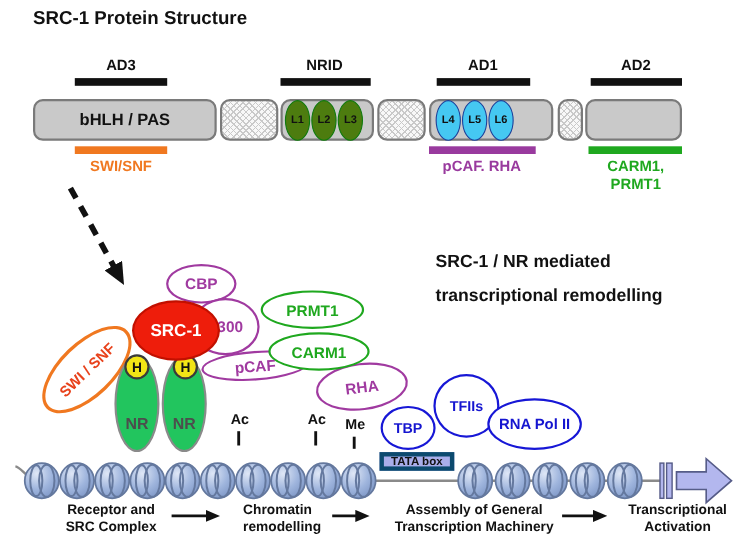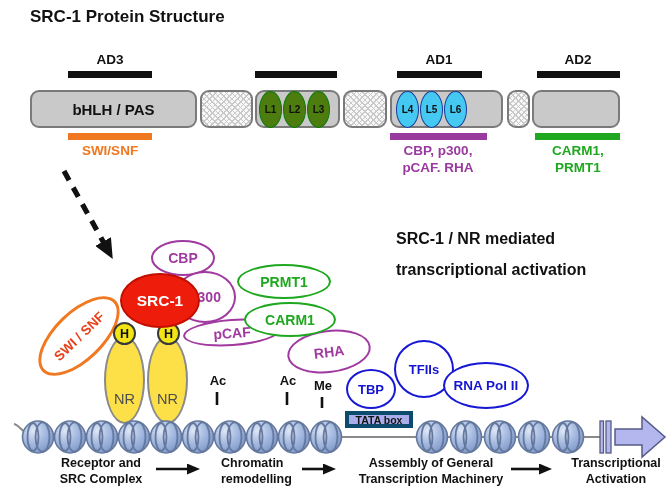--- a/index.html
+++ b/index.html
@@ -30,41 +30,42 @@
   .ubar{top:133px; height:7px;}
   .anno{font-size:13.5px; font-weight:bold; line-height:17px;}
 
   .ellipse{border-radius:50%; background:#fff; font-weight:bold; z-index:2;}
   .purpleE{border:2.5px solid #a03aa0; color:#a03aa0; font-size:14px;}
   .greenE{border:2.5px solid #1fa81f; color:#1fa81f; font-size:14px;}
   .blueE{border:2.5px solid #1717d6; color:#1515d0; font-size:13px; z-index:5;}
 
   .heading-line{font-size:16px; font-weight:bold; color:#111; white-space:nowrap;}
 
-  .nr{background:#fde047; border:2px solid #8a8a8a; border-radius:50%; color:#4d4d4d;
-      font-size:14.5px; font-weight:normal; display:flex; justify-content:center;
-      align-items:flex-end; padding-bottom:15px; z-index:3;margin-top:13px;}
+  .nr{background:#22c55e; border:2px solid #8a8a8a; border-radius:50%; color:#4d4d4d;
+      font-size:14.5px; font-weight:bold; display:flex; justify-content:center;
+      align-items:flex-end; padding-bottom:15px; z-index:3;}
   .hcirc{background:#f2e516; border:2px solid #3a3a3a; border-radius:50%;
       font-size:12.5px; font-weight:bold; color:#111; z-index:6;}
 
   .mark{font-size:13px; font-weight:bold; color:#111;}
   #tata-box{left:345px; top:411px; width:68px; height:17px; background:#a9aeea;
       border:4px solid #0c4a6e; font-size:10.5px; font-weight:bold; color:#111; z-index:7;}
 
   .step{top:455px; font-size:12.5px; font-weight:bold; color:#111; line-height:16px;}
   #overlay{position:absolute; left:0; top:0; z-index:6; pointer-events:none;}
 </style>
 </head>
 <body>
 
 <div id="canvas">
 
   <div id="main-title" class="abs">SRC-1 Protein Structure</div>
 
   <div class="abs ctr dom-label" style="left:66px;width:88px;">AD3</div>
+  <div class="abs ctr dom-label" style="left:251px;width:88px;">NRID</div>
   <div class="abs ctr dom-label" style="left:393px;width:92px;">AD1</div>
   <div class="abs ctr dom-label" style="left:533px;width:90px;">AD2</div>
 
   <div class="abs dom-bar" style="left:68px;width:84px;"></div>
   <div class="abs dom-bar" style="left:255px;width:82px;"></div>
   <div class="abs dom-bar" style="left:397px;width:85px;"></div>
   <div class="abs dom-bar" style="left:537px;width:83px;"></div>
 
   <div class="abs ctr seg" style="left:30px;width:167px;font-size:15px;font-weight:bold;color:#111;">bHLH / PAS</div>
   <div class="abs seg hatch" style="left:200px;width:53px;"></div>
@@ -79,32 +80,31 @@
   <div class="abs ctr motif green" style="left:307px;">L3</div>
   <div class="abs ctr motif cyan" style="left:396px;">L4</div>
   <div class="abs ctr motif cyan" style="left:420px;">L5</div>
   <div class="abs ctr motif cyan" style="left:444px;">L6</div>
 
   <div class="abs ubar" style="left:68px;width:84px;background:#f07820;"></div>
   <div class="abs ctr anno" style="left:63px;top:142px;width:94px;color:#f07820;">SWI/SNF</div>
 
   <div class="abs ubar" style="left:390px;width:97px;background:#993a9e;"></div>
   <div class="abs anno" style="left:385px;top:142px;width:106px;color:#993a9e;text-align:center;">
-    <div>CBP, p300,</div>
     <div>pCAF. RHA</div>
   </div>
 
   <div class="abs ubar" style="left:535px;width:85px;background:#1fa81f;"></div>
   <div class="abs anno" style="left:531px;top:142px;width:94px;color:#1fa81f;text-align:center;">
     <div>CARM1,</div>
     <div>PRMT1</div>
   </div>
 
   <div class="abs heading-line" style="left:396px;top:230px;">SRC-1 / NR mediated</div>
-  <div class="abs heading-line" style="left:396px;top:261px;">transcriptional activation</div>
+  <div class="abs heading-line" style="left:396px;top:261px;">transcriptional remodelling</div>
 
   <div class="abs ctr ellipse" style="left:28px;top:311px;width:102px;height:50px;border:3px solid #f07820;color:#e8421c;font-size:13.5px;transform:rotate(-44deg);z-index:2;">SWI / SNF</div>
   <div class="abs ctr ellipse purpleE" style="left:151px;top:240px;width:64px;height:36px;z-index:2;">CBP</div>
   <div class="abs ctr ellipse purpleE" style="left:174px;top:271px;width:62px;height:52px;z-index:3;">p300</div>
   <div class="abs ctr ellipse greenE" style="left:237px;top:264px;width:94px;height:35px;z-index:4;">PRMT1</div>
   <div class="abs ctr ellipse purpleE" style="left:183px;top:319px;width:98px;height:27px;transform:rotate(-4deg);z-index:4;">pCAF</div>
   <div class="abs ctr ellipse greenE" style="left:244px;top:302px;width:92px;height:35px;z-index:5;">CARM1</div>
   <div class="abs ctr ellipse purpleE" style="left:287px;top:330px;width:84px;height:43px;transform:rotate(-7deg);z-index:4;">RHA</div>
 
   <div class="abs nr" style="left:104px;top:323px;width:41px;height:88px;">NR</div>

